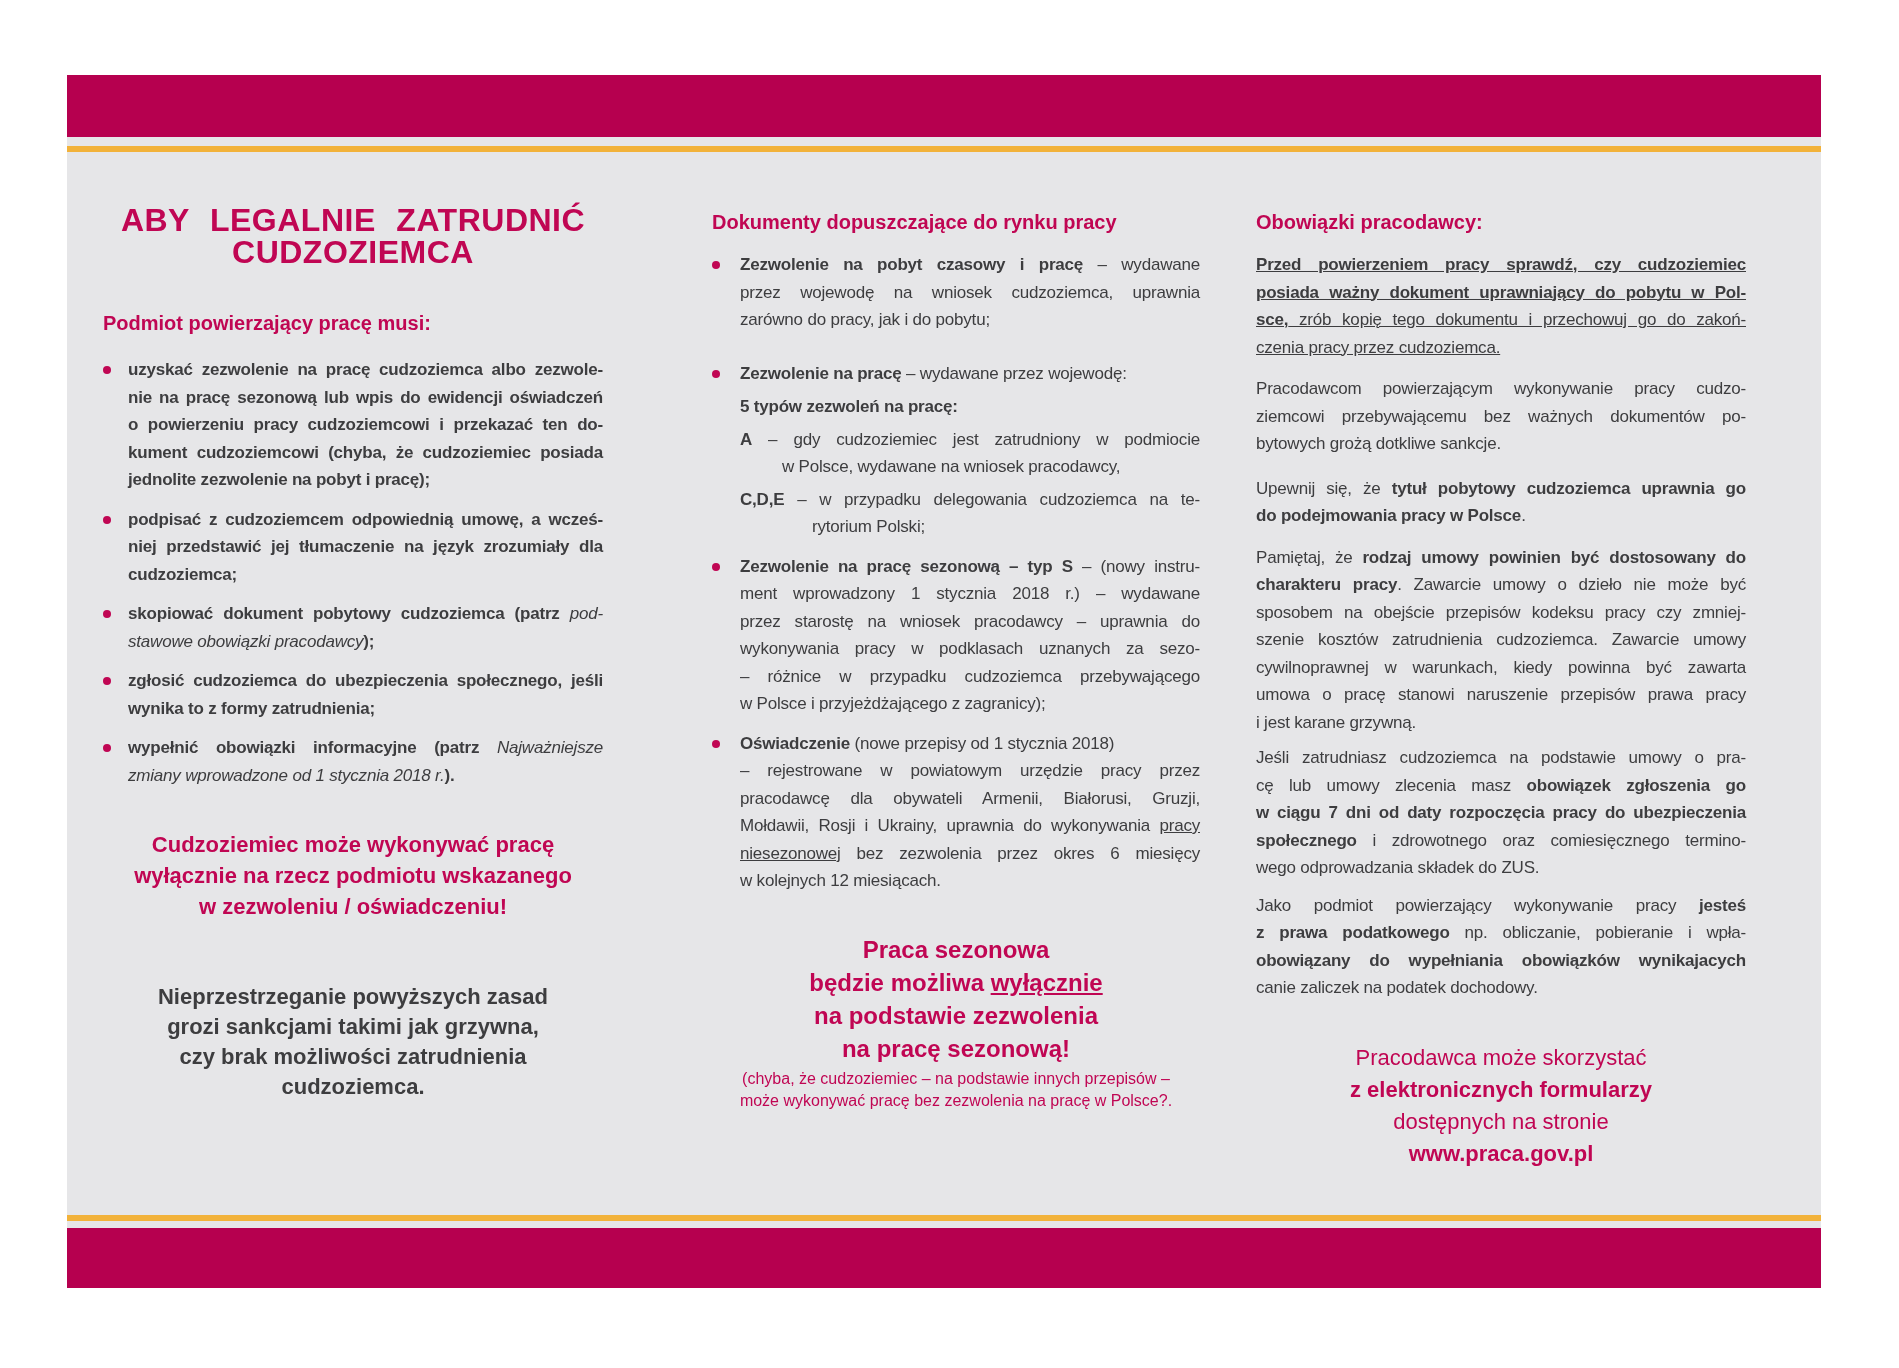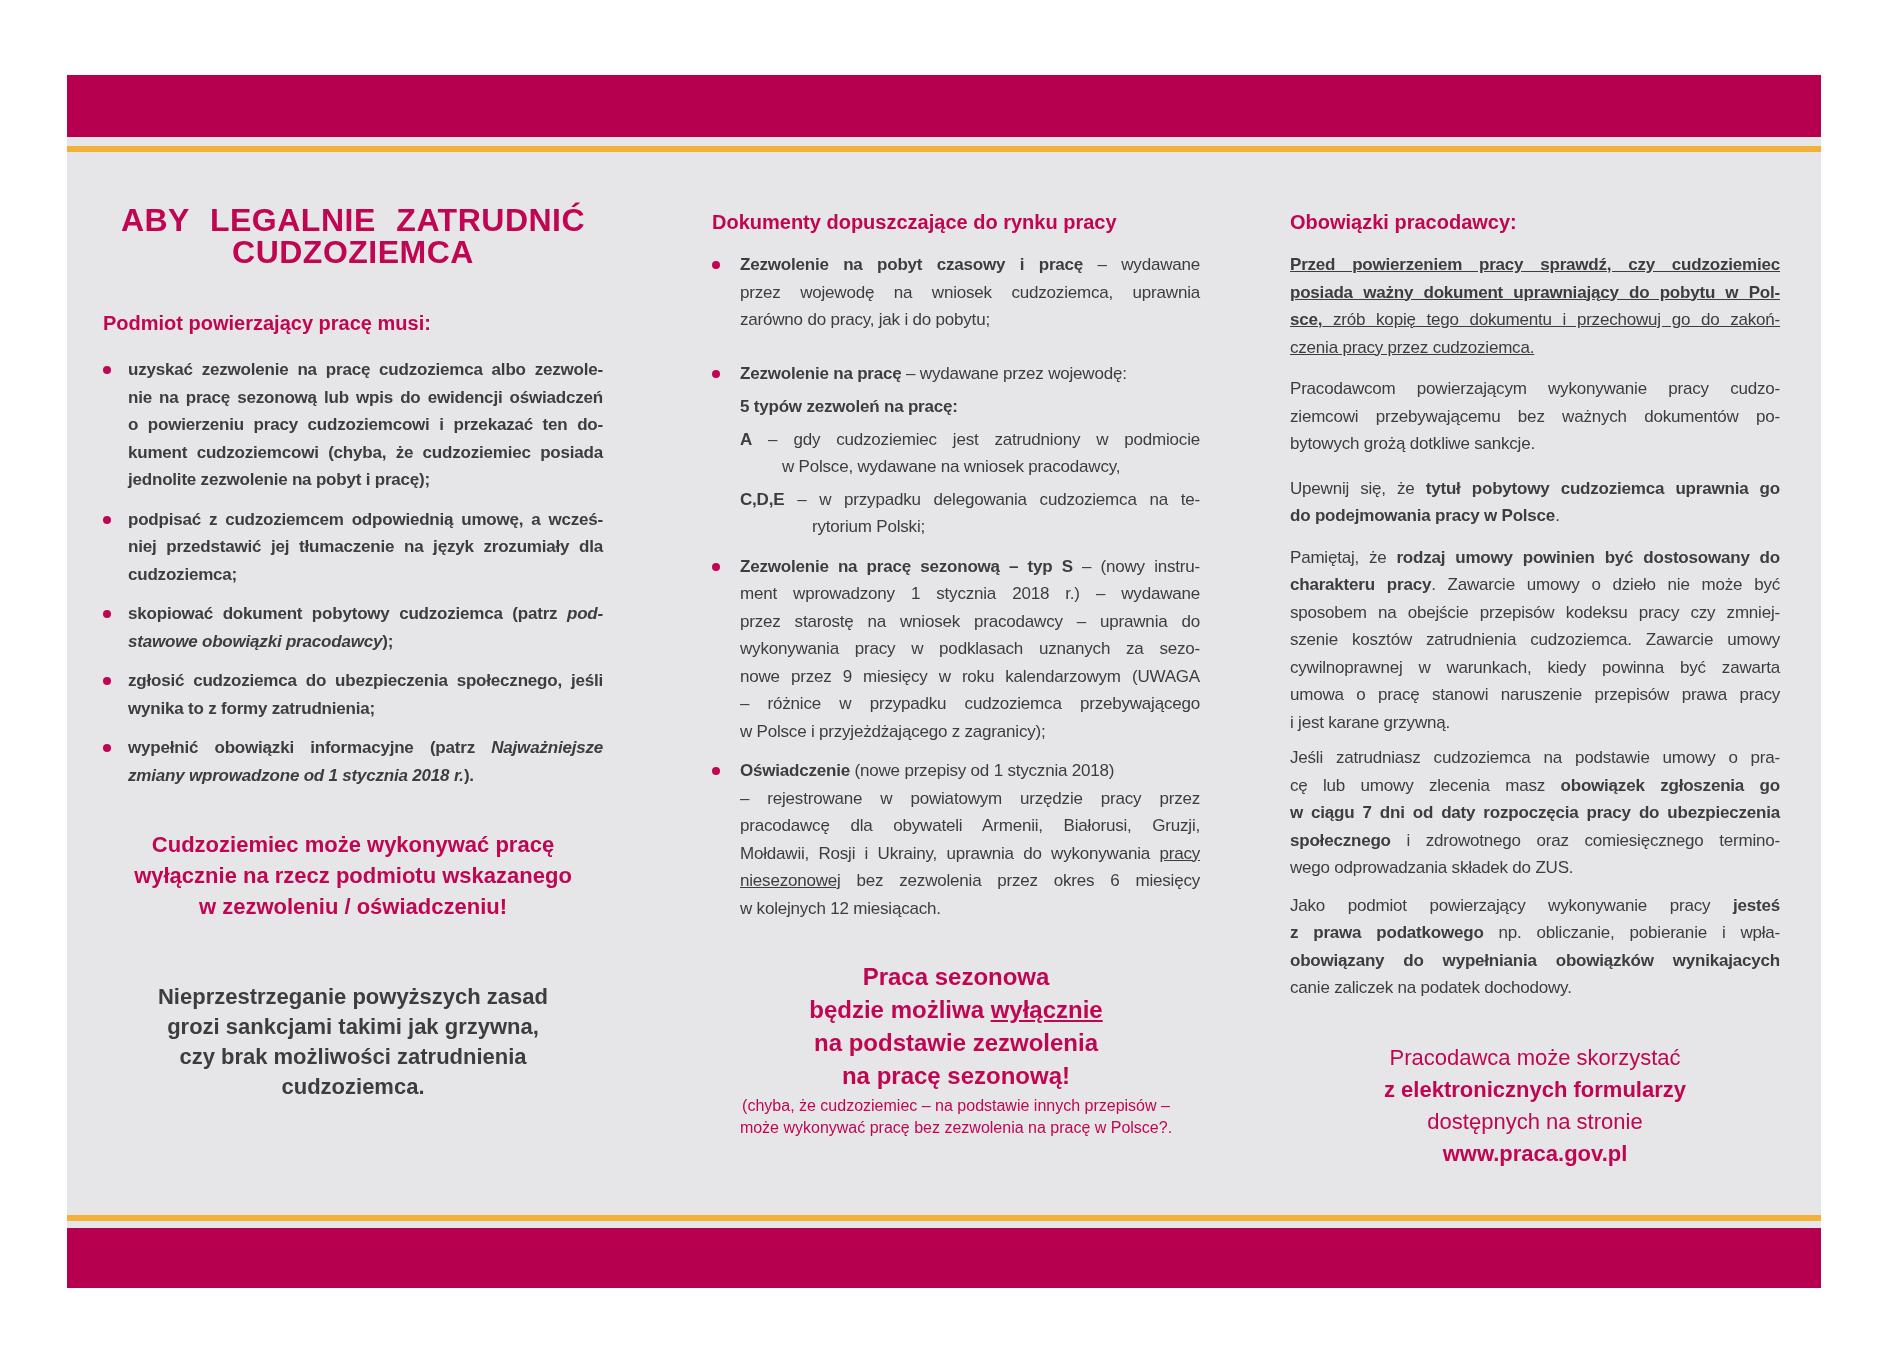--- a/index.html
+++ b/index.html
@@ -18,28 +18,28 @@
   .band{position:absolute;left:67px;width:1754px;background:var(--crimson);}
   #band-top{top:75px;height:62px;}
   #band-bottom{top:1228px;height:60px;}
   #panel{position:absolute;left:67px;top:137px;width:1754px;height:1091px;background:var(--panel);}
   .rule{position:absolute;left:0;width:100%;height:6px;background:var(--yellow);}
   #rule-top{top:9px;}
   #rule-bottom{top:1078px;}
   #cols{position:absolute;left:0;top:15px;width:100%;display:flex;align-items:flex-start;}
   #c1{width:500px;margin-left:36px;}
   #c2{width:488px;margin-left:109px;}
-  #c3{width:490px;margin-left:90px;}
+  #c3{width:490px;margin-left:56px;}
 
   .ln{text-align:justify;text-align-last:justify;}
   .ln.last{text-align-last:left;}
   .ctr .ln{text-align:center;text-align-last:center;}
 
   .sb{font-weight:700;}
-  .si{font-style:italic;font-weight:700;}
+  .si{font-style:italic;font-weight:400;}
   .su{text-decoration:underline;}
 
   .sec-heading{color:var(--accent);font-weight:700;font-size:20px;line-height:26px;}
 
   
   #c1 .title{margin-top:52px;color:var(--accent);font-weight:700;font-size:32px;line-height:32px;
     text-align:center;letter-spacing:.5px;word-spacing:.35em;}
   #c1 .sec-heading{margin-top:42px;}
   #c1 .bullets{margin-top:20px;}
   .bullet{display:flex;margin-bottom:12px;}
@@ -187,21 +187,20 @@
       </div>
       <div class="bullet b3">
         <span class="marker">
             <span class="dot"></span>
           </span>
         <div class="btext">
           <div class="ln"><span class="sb">Zezwolenie na pracę sezonową – typ S</span><span> – (nowy instru-</span></div>
           <div class="ln"><span>ment wprowadzony 1 stycznia 2018 r.) – wydawane</span></div>
           <div class="ln"><span>przez starostę na wniosek pracodawcy – uprawnia do</span></div>
           <div class="ln"><span>wykonywania pracy w podklasach uznanych za sezo-</span></div>
-          <div class="ln"><span>nowe przez 9 miesięcy w roku kalendarzowym (UWAGA</span></div>
           <div class="ln"><span>– różnice w przypadku cudzoziemca przebywającego</span></div>
           <div class="ln last"><span>w Polsce i przyjeżdżającego z zagranicy);</span></div>
         </div>
       </div>
       <div class="bullet b4">
         <span class="marker">
             <span class="dot"></span>
           </span>
         <div class="btext">
           <div class="ln last"><span class="sb">Oświadczenie</span><span> (nowe przepisy od 1 stycznia 2018)</span></div>

